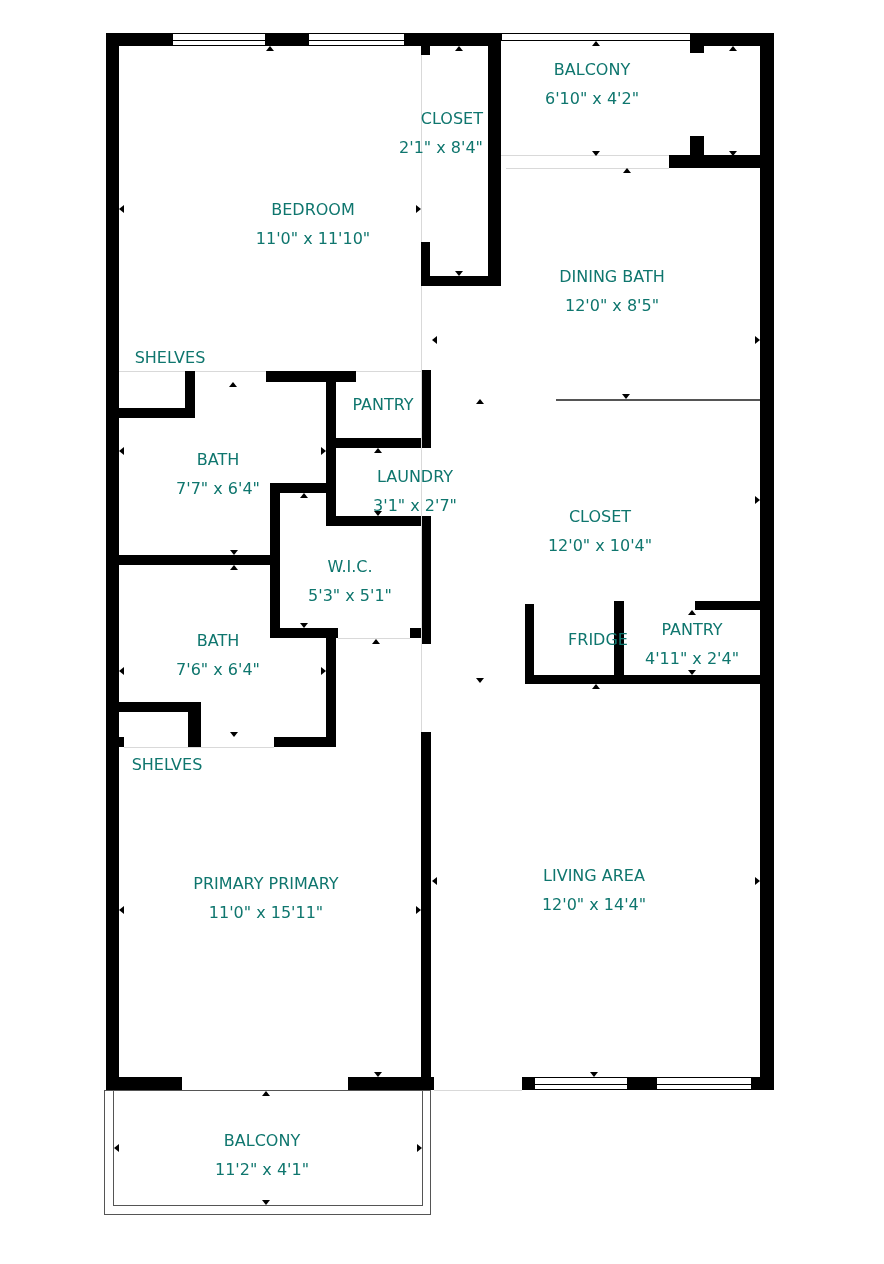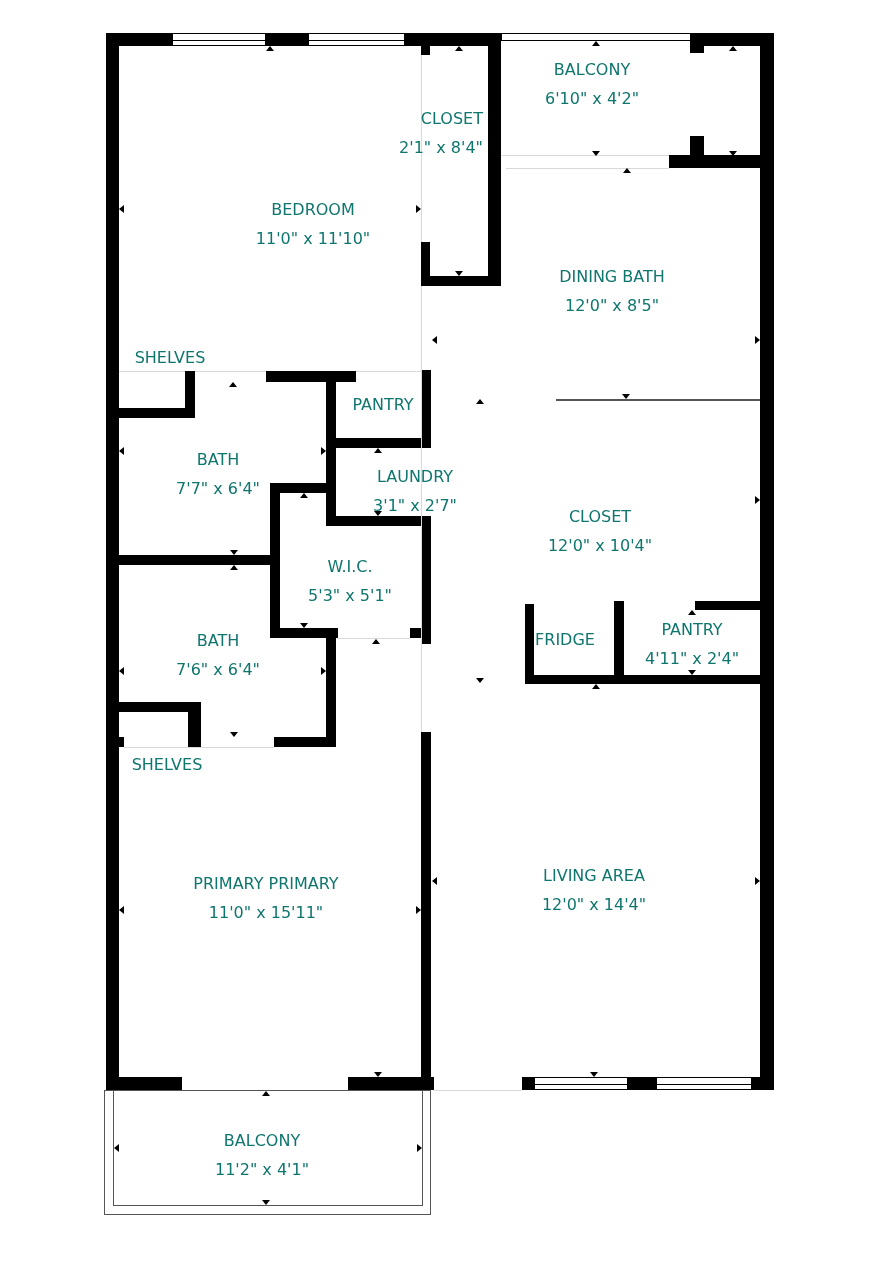--- a/index.html
+++ b/index.html
@@ -162,21 +162,21 @@
     <span class="dim">3'1" x 2'7"</span>
   </div>
   <div class="room-label" style="left:600px;top:502px;">
     <span>CLOSET</span>
     <span class="dim">12'0" x 10'4"</span>
   </div>
   <div class="room-label" style="left:350px;top:552px;">
     <span>W.I.C.</span>
     <span class="dim">5'3" x 5'1"</span>
   </div>
-  <div class="room-label" style="left:565px;top:625px;">
+  <div class="room-label" style="left:598px;top:625px;">
     <span>FRIDGE</span>
   </div>
   <div class="room-label" style="left:692px;top:615px;">
     <span>PANTRY</span>
     <span class="dim">4'11" x 2'4"</span>
   </div>
   <div class="room-label" style="left:218px;top:626px;">
     <span>BATH</span>
     <span class="dim">7'6" x 6'4"</span>
   </div>

